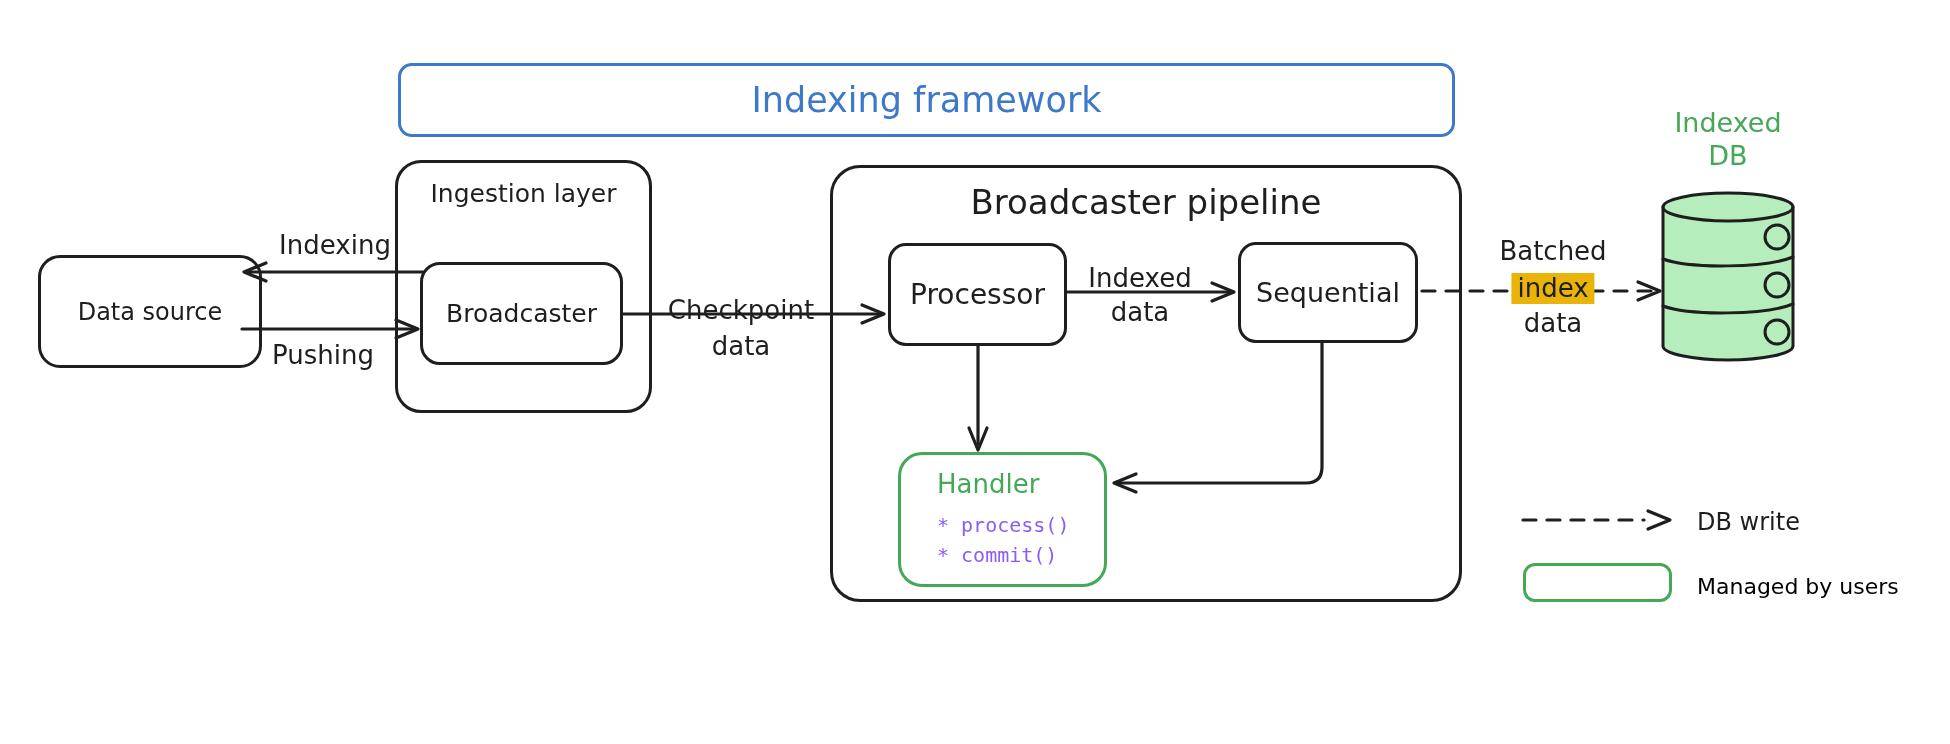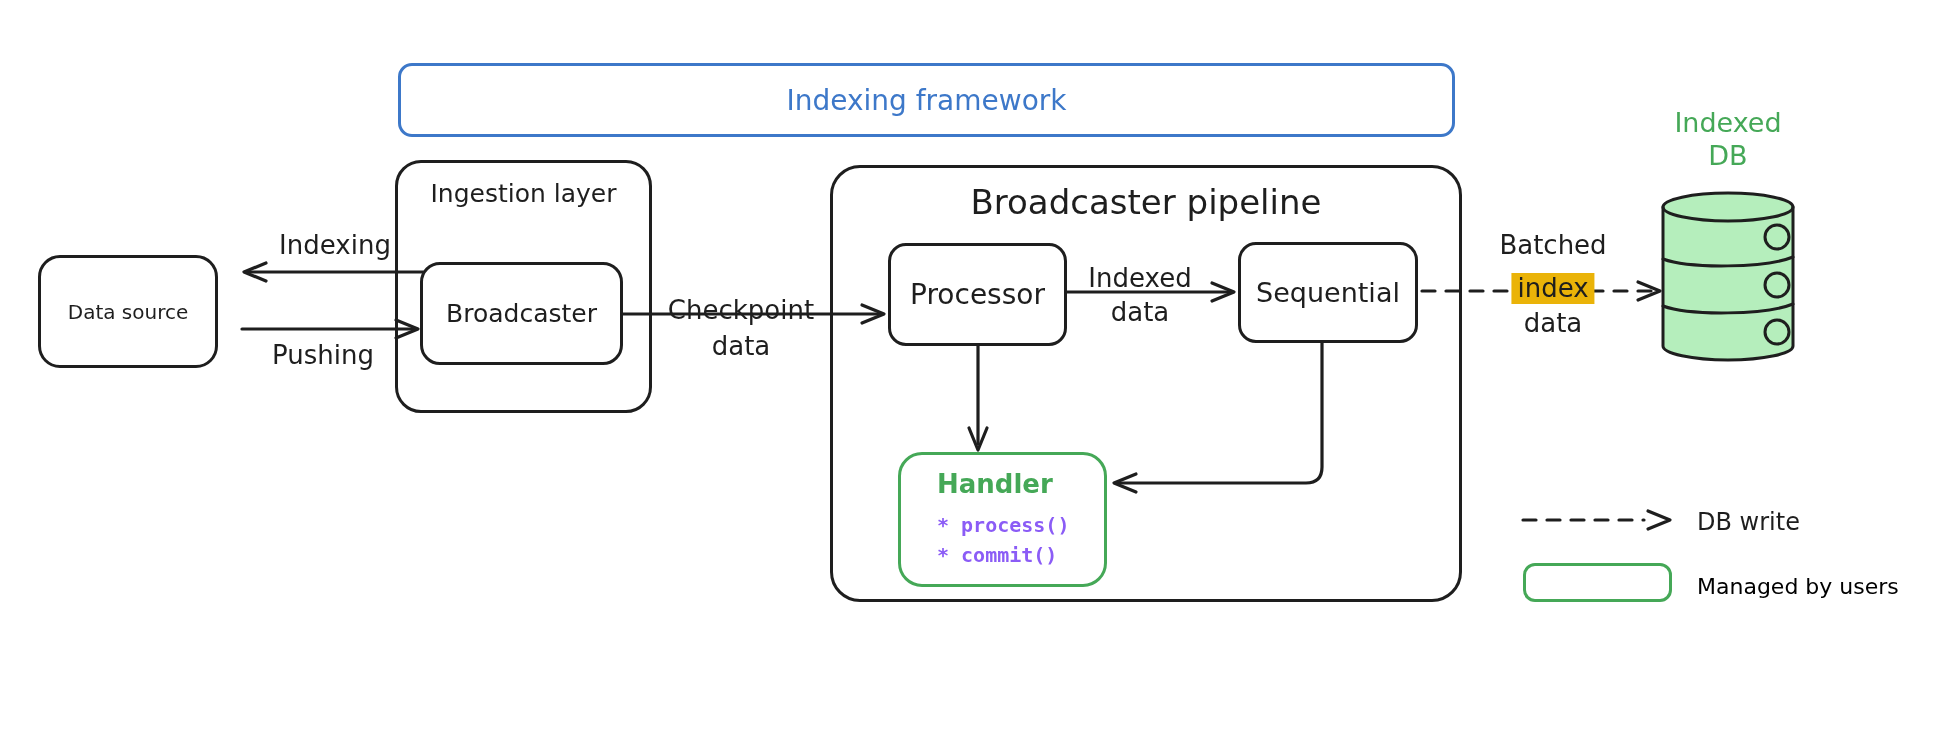--- a/index.html
+++ b/index.html
@@ -2,42 +2,42 @@
 <html><head>
 <meta charset="utf-8">
 <style>
   html,body{margin:0;padding:0;background:#fff;}
   #canvas{position:relative;width:1950px;height:744px;background:#ffffff;overflow:hidden;
           font-family:"DejaVu Sans",sans-serif;color:#1e1e1e;}
   .box{position:absolute;border:3px solid #1e1e1e;border-radius:20px;background:#fff;
        display:flex;align-items:center;justify-content:center;box-sizing:border-box;z-index:1;}
   .toplabel{align-items:flex-start;}
   #framework-box{left:398px;top:63px;width:1057px;height:74px;border:3px solid #3d78c9;
-                 border-radius:14px;color:#3d78c9;font-size:28px;}
+                 border-radius:14px;color:#3d78c9;font-size:35px;}
   #ingestion-box{left:395px;top:160px;width:257px;height:253px;border-radius:26px;
                  font-size:25px;padding-top:16px;}
-  #data-source-box{left:38px;top:255px;width:180px;height:113px;border-radius:22px;font-size:20px;}
+  #data-source-box{left:38px;top:255px;width:224px;height:113px;border-radius:22px;font-size:24px;}
   #broadcaster-box{left:420px;top:262px;width:203px;height:103px;border-radius:20px;font-size:25px;}
   #pipeline-box{left:830px;top:165px;width:632px;height:437px;border-radius:30px;
                 font-size:34px;padding-top:14px;}
   #processor-box{left:888px;top:243px;width:179px;height:103px;border-radius:18px;font-size:28px;text-align:center;}
   #committer-box{left:1238px;top:242px;width:180px;height:101px;border-radius:18px;font-size:27px;}
   #handler-box{left:898px;top:452px;width:209px;height:135px;border:3px solid #45a857;
-               border-radius:24px;color:#45a857;display:block;padding:14px 11px 0 36px;font-weight:bold;}
+               border-radius:24px;color:#45a857;display:block;padding:14px 11px 0 36px;}
   #handler-title{font-size:26px;margin-bottom:11px;}
   .handler-method{font-family:"DejaVu Sans Mono",monospace;font-size:20px;line-height:30px;color:#8b5cf6;}
   #legend-box{left:1523px;top:563px;width:149px;height:39px;border:3px solid #45a857;border-radius:12px;}
   svg#wires{position:absolute;left:0;top:0;z-index:2;}
   .lbl{position:absolute;z-index:3;transform:translateX(-50%);text-align:center;
        font-size:26px;line-height:31px;white-space:nowrap;}
   #lbl-polling{left:335px;top:230px;}
   #lbl-pushing{left:323px;top:340px;}
   #lbl-checkpoint{left:741px;top:292px;line-height:36px;}
   #lbl-indexed{left:1140px;top:261px;line-height:34px;}
-  #lbl-batched-1{left:1553px;top:230px;}
+  #lbl-batched-1{left:1553px;top:236px;}
   #lbl-batched-2{left:1553px;top:273px;background:#eab308;padding:0 6px;}
   #lbl-batched-3{left:1553px;top:308px;}
   #lbl-db{left:1728px;top:106px;color:#45a857;font-size:27px;line-height:33px;}
   #lbl-dbwrite{left:1697px;top:507px;transform:none;font-size:24px;}
   #lbl-managed{left:1697px;top:571px;transform:none;font-size:22px;color:#000000;}
 </style>
 </head>
 <body>
 
 <div id="canvas">

